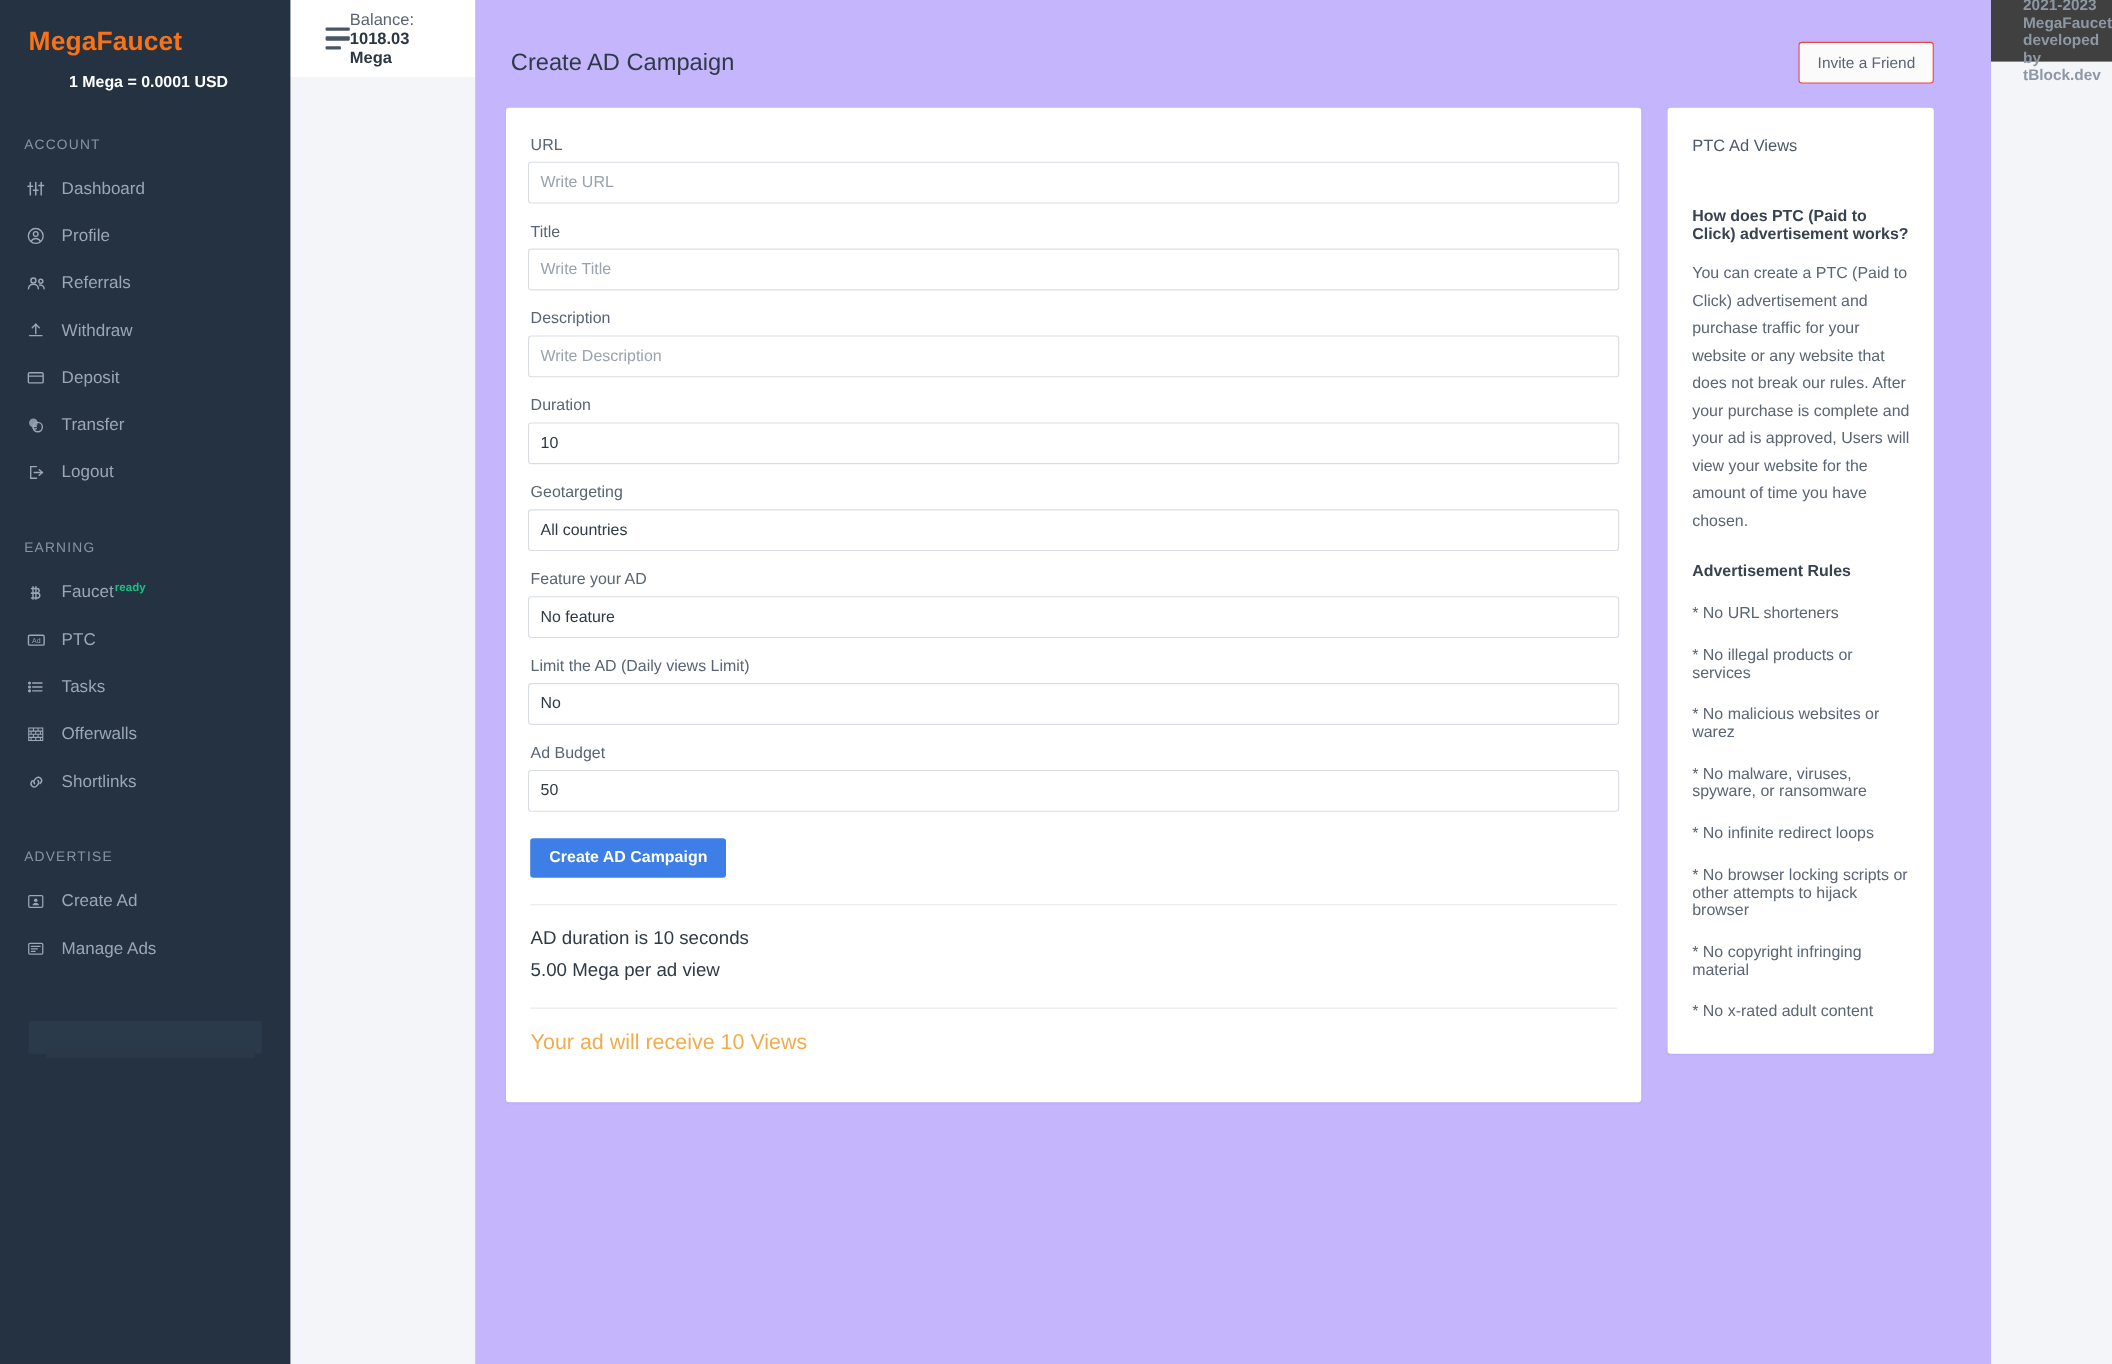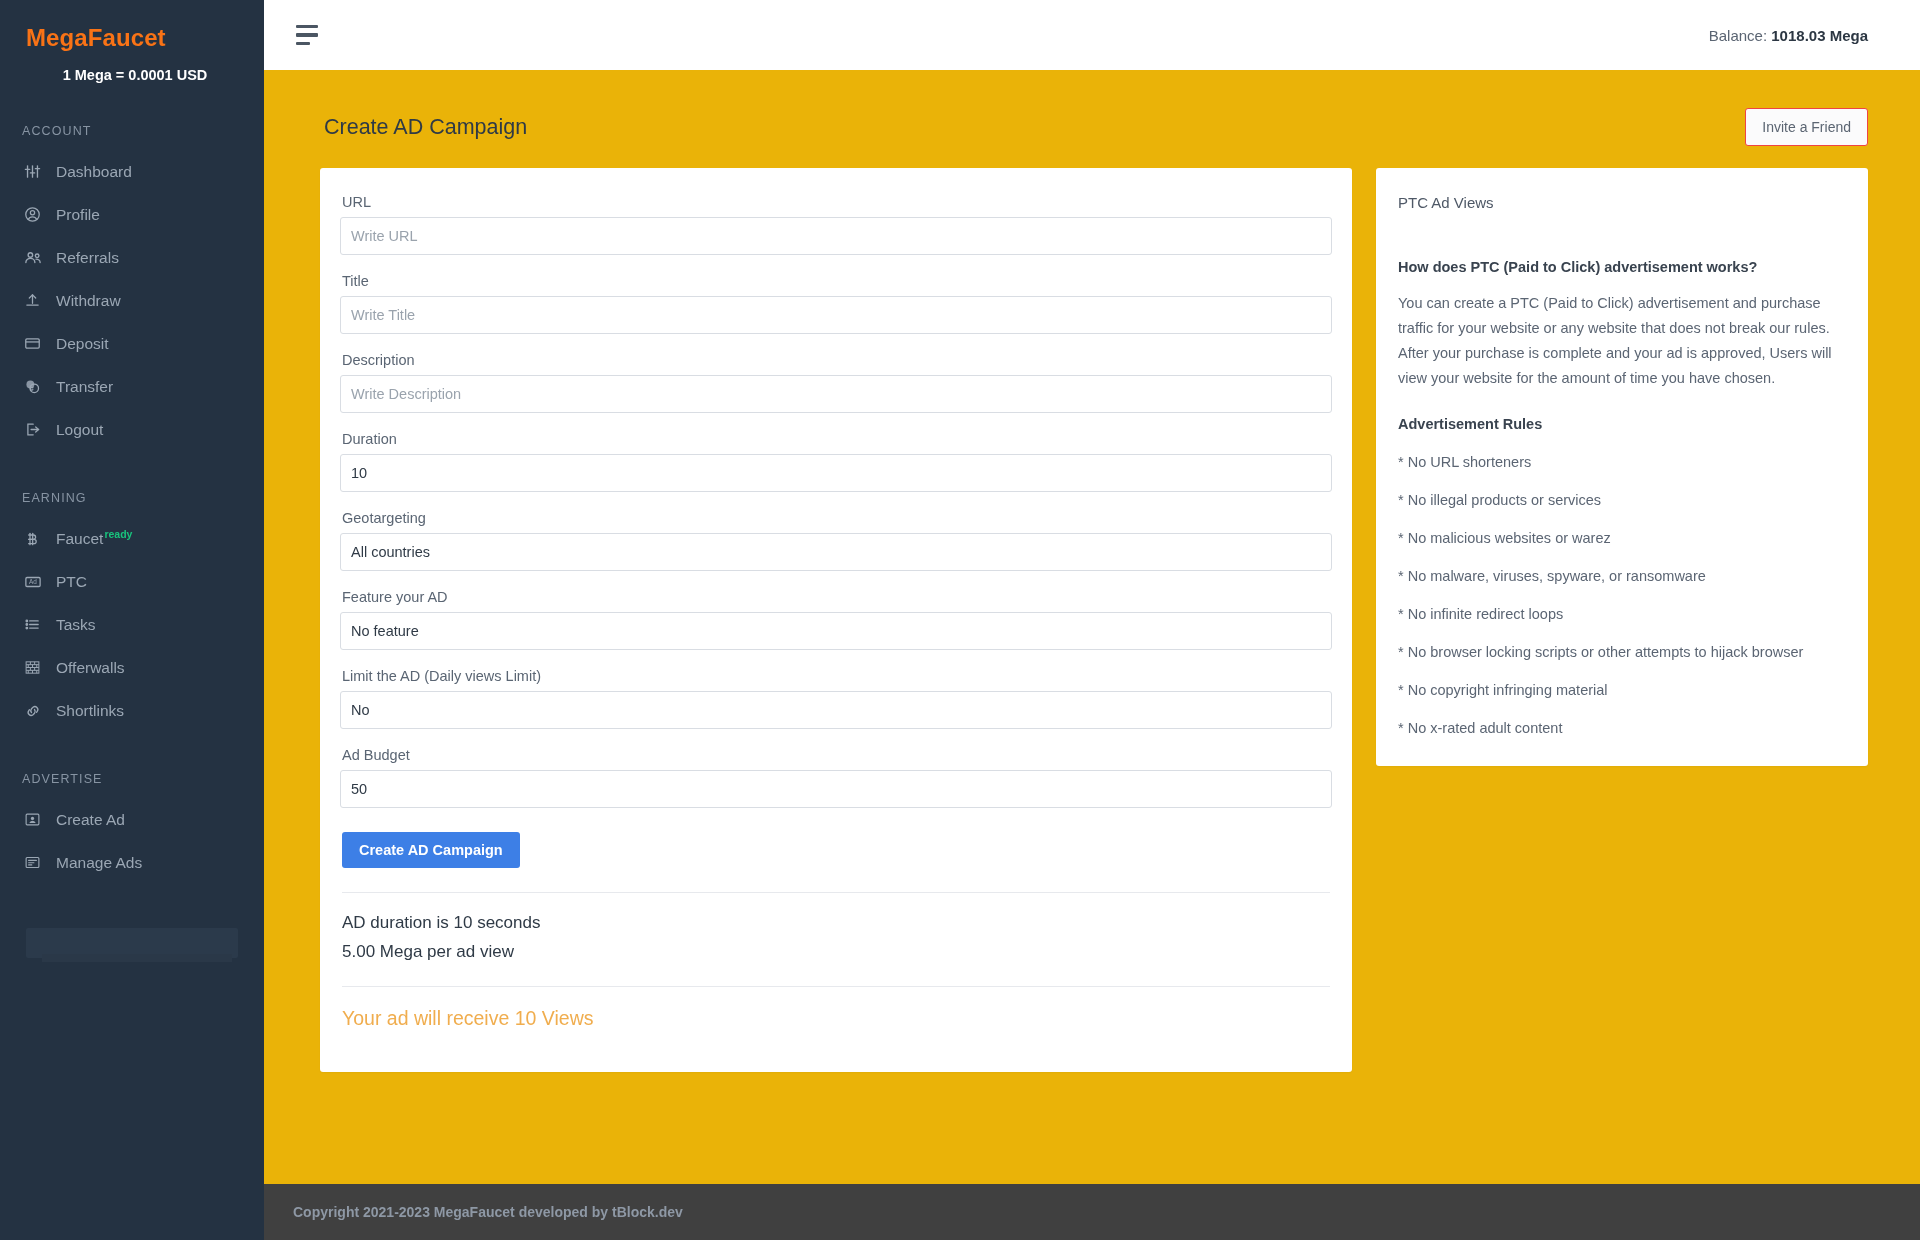--- a/index.html
+++ b/index.html
@@ -101,21 +101,21 @@
     position: absolute;
     left: 16px; right: 6px; bottom: -4px;
     height: 8px;
     background: #2a3848;
   }
 
   
   #right {
     flex: 1 1 auto;
     display: flex;
-    flex-direction: column;
+    flex-direction: row;
     min-width: 0;
   }
 
   
   #topbar {
     height: 70px;
     flex: 0 0 70px;
     background: #ffffff;
     display: flex;
     align-items: center;
@@ -141,22 +141,22 @@
 
   .balance {
     font-size: 15px;
     color: #5a6472;
   }
   .balance b { color: #2c3743; font-weight: bold; }
 
   
   #page {
     flex: 1 1 auto;
-    background: #eab308;
-    padding: 38px 52px 0 56px;
+    background: #c4b5fd;
+    padding: 38px 52px 0 28px;
     overflow: hidden;
   }
 
   .page-head {
     display: flex;
     align-items: center;
     justify-content: space-between;
     margin-bottom: 22px;
   }
   .page-title {

